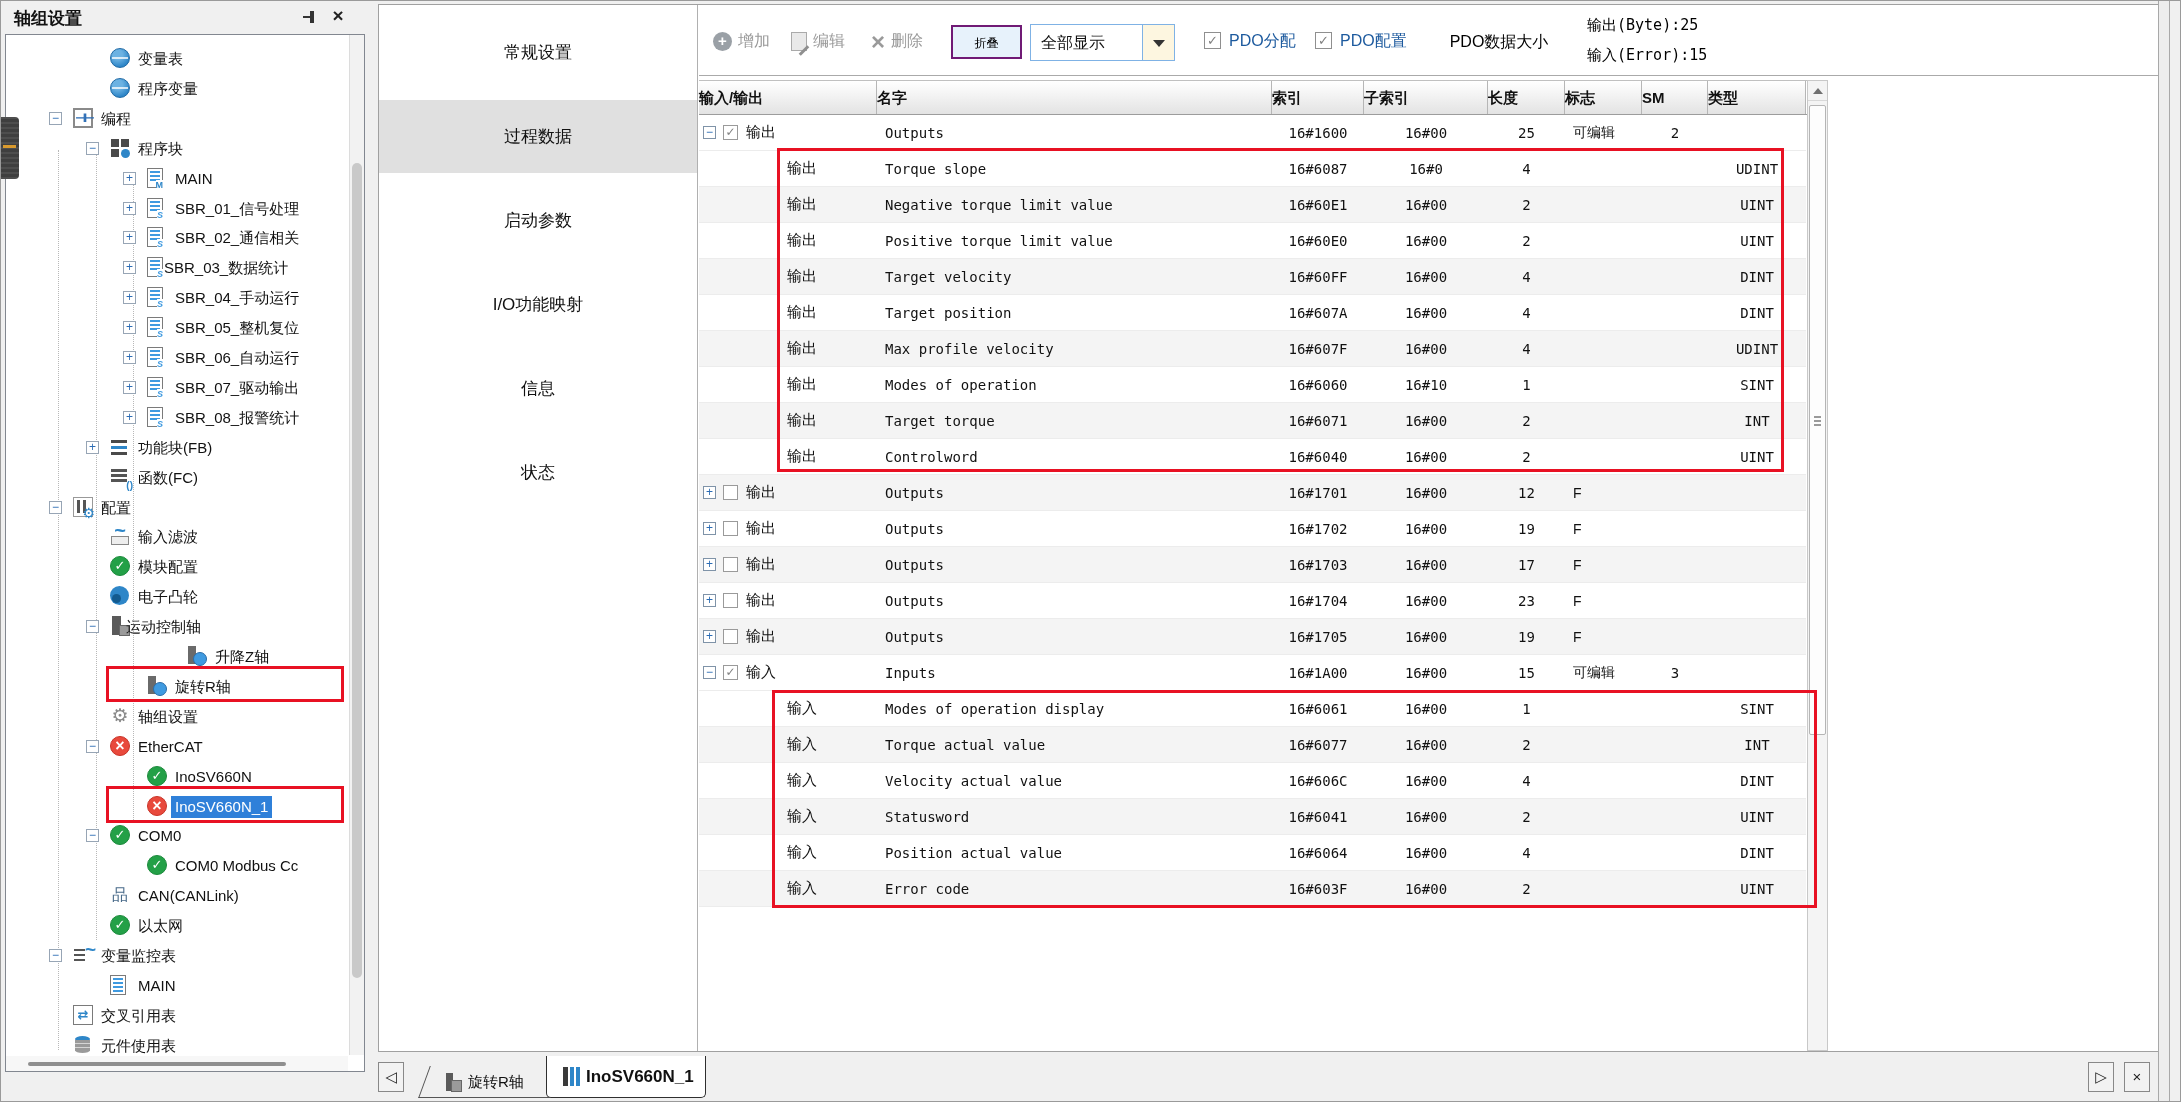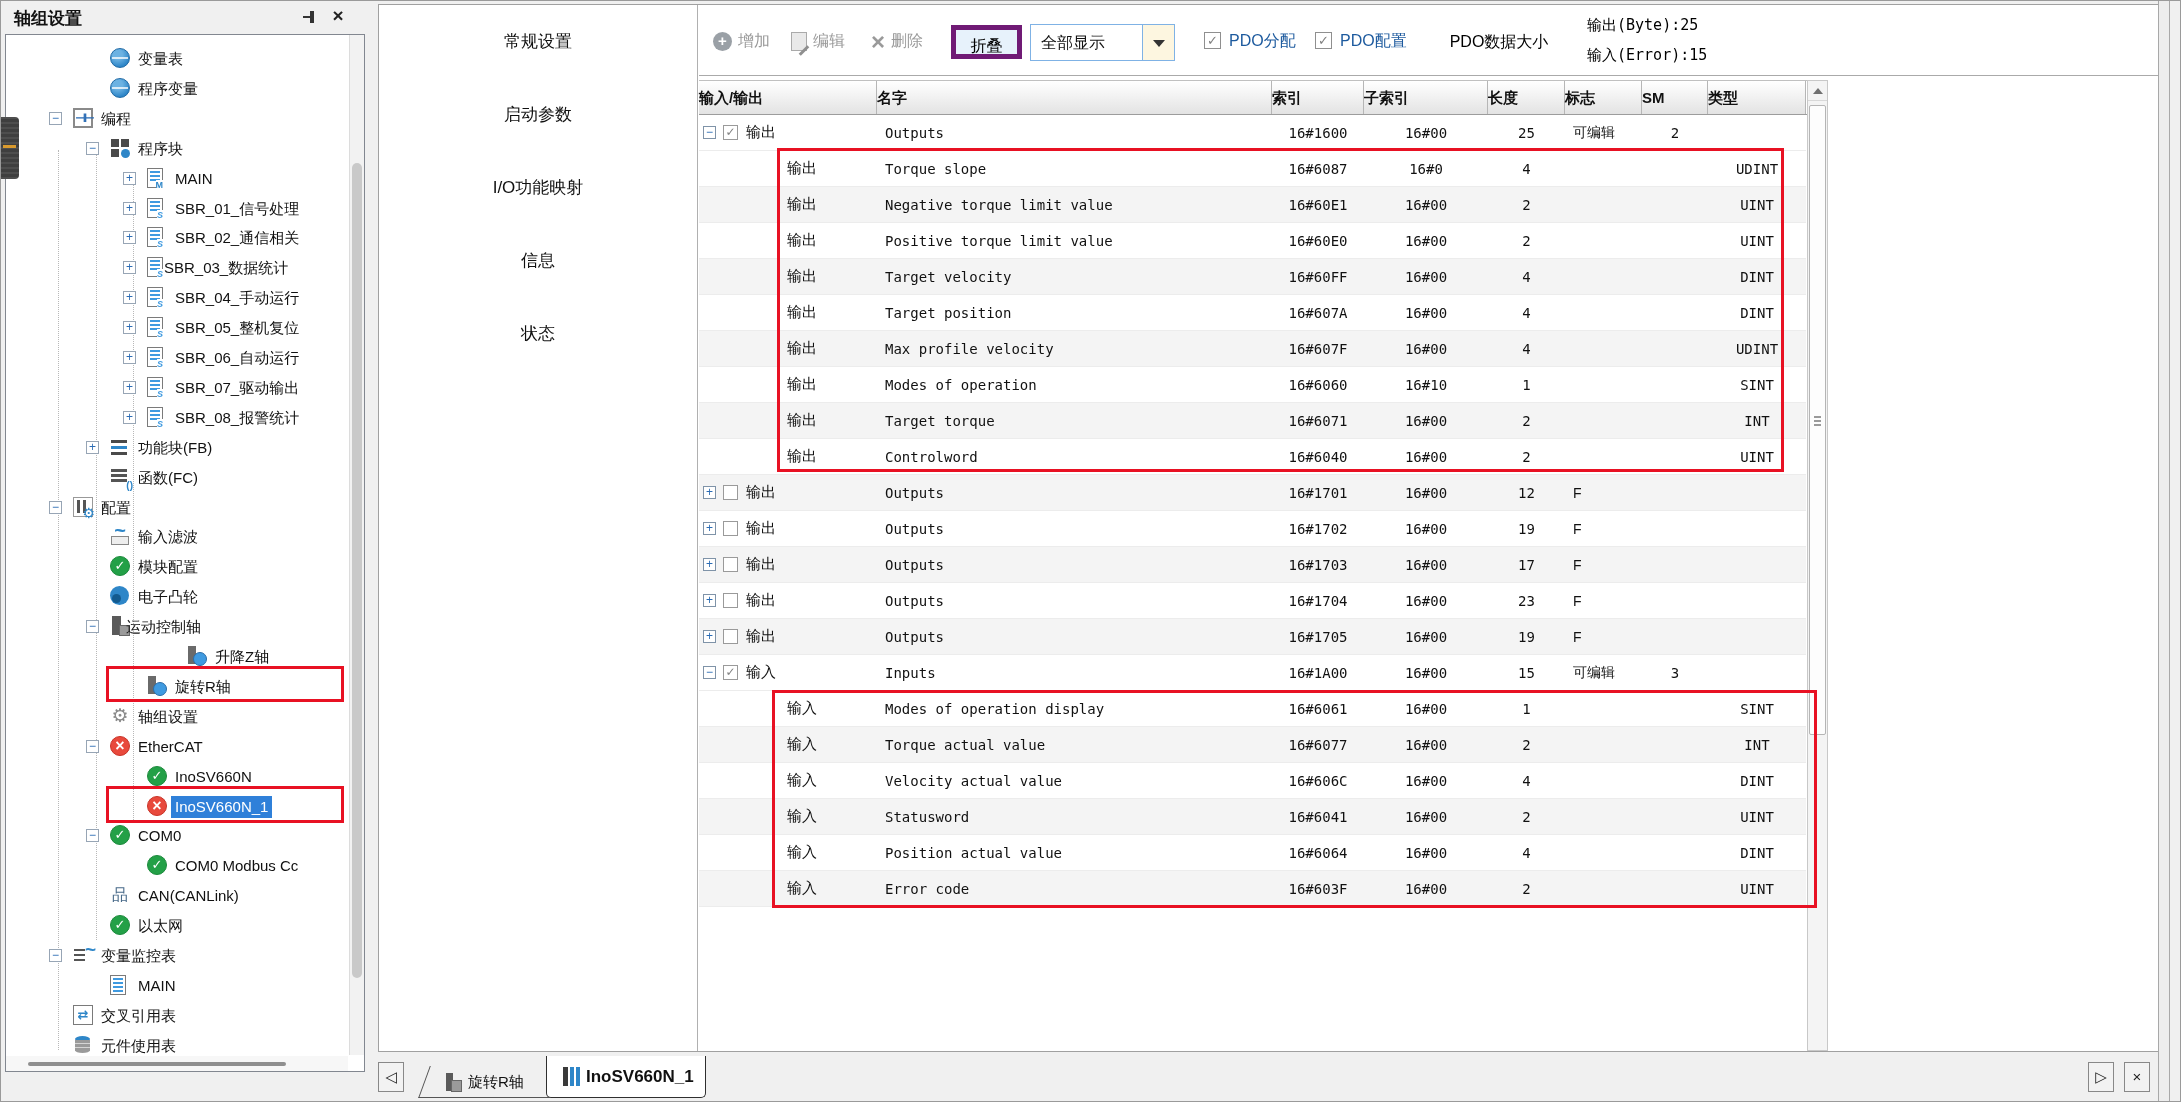--- a/index.html
+++ b/index.html
@@ -69,30 +69,30 @@
   #tree-hscroll { position:absolute; left:0; right:16px; bottom:0; height:15px; background:#f7f7f7; }
   #tree-hthumb { position:absolute; left:22px; top:6px; width:258px; height:4px; background:#8f8f8f; border-radius:2px; }
 
   
   #left-handle { position:absolute; left:0; top:117px; width:19px; height:62px; background:#3f3f3f; border-radius:0 4px 4px 0; background-image:repeating-linear-gradient(#4e4e4e 0 2px, #3f3f3f 2px 5px); z-index:20; }
   #left-handle::after { content:""; position:absolute; left:3px; right:3px; top:28px; height:3px; background:#d99a2e; }
 
   
   #right-panel { position:absolute; left:378px; top:4px; width:1781px; height:1048px; background:#fff; border:1px solid #a0a0a0; }
   #side-tabs { position:absolute; left:0; top:0; width:319px; height:100%; border-right:1px solid #b0b0b0; background:#fff; }
-  .side-tab { height:73px; line-height:73px; text-align:center; font-size:17px; }
+  .side-tab { height:73px; line-height:73px; text-align:center; font-size:17px;margin-top:11px; }
   .side-tab.selected { background:#e0e0e0; }
 
   #toolbar { position:absolute; left:320px; top:0; right:0; height:71px; background:#fff; border-bottom:1px solid #aaa; }
   .tool-item { position:absolute; top:26px; display:flex; align-items:center; gap:6px; color:#9a9a9a; font-size:16px; }
   .ico-add { width:19px; height:19px; border-radius:50%; background:#9aa0a6; color:#fff; font-weight:bold; text-align:center; line-height:18px; font-size:15px; }
   .ico-edit { position:relative; width:16px; height:19px; background:#e9e9e9; border:1px solid #aaa; }
   .ico-edit::after { content:""; position:absolute; right:-4px; bottom:-2px; width:12px; height:3px; background:#8f8f8f; transform:rotate(-45deg); }
   .ico-del { font-size:24px; font-weight:bold; color:#9a9a9a; line-height:19px; }
-  #collapse-btn { position:absolute; left:252px; top:20px; width:71px; height:34px; background:#e7f2fb; border:5px solid #701a75; text-align:center; line-height:32px; font-size:16px; color:#000; }
+  #collapse-btn { position:absolute; left:252px; top:20px; width:71px; height:34px; background:#e7f2fb; border:2px solid #701a75; text-align:center; line-height:32px; font-size:12px; color:#000; }
   #display-select { position:absolute; left:331px; top:19px; width:145px; height:37px; background:#fff; border:1px solid #7fb2e5; font-size:16px; }
   #display-select .val { position:absolute; left:10px; top:0; line-height:35px; }
   #select-arrow { position:absolute; right:0; top:0; bottom:0; width:32px; background:#fdf6e0; border-left:1px solid #7fb2e5; }
   #select-arrow::after { content:""; position:absolute; left:10px; top:15px; border-left:6px solid transparent; border-right:6px solid transparent; border-top:7px solid #333; }
   .tcb-box { position:absolute; top:27px; width:17px; height:17px; background:#fff; border:1px solid #8f8f8f; }
   .tcb-box.on::before { content:"✓"; display:block; text-align:center; color:#7f7f7f; font-weight:bold; font-size:13px; line-height:15px; }
   .tcb-label { position:absolute; top:26px; font-size:16px; color:#1d5a9e; }
   #pdo-size-label { position:absolute; left:735px; top:27px; width:130px; text-align:center; font-size:16px; color:#000; }
   #byte-sizes { position:absolute; left:888px; top:5px; font-family:"DejaVu Sans Mono",monospace; font-size:15px; color:#000; }
   #byte-sizes div { height:30px; line-height:30px; }
@@ -320,20 +320,21 @@
     <div id="tree-hscroll">
         <div id="tree-hthumb"></div>
       </div>
   </div>
 </div>
 <div id="left-handle"></div>
 
 <div id="right-panel">
   <div id="side-tabs">
       <div class="side-tab">常规设置</div>
+      <div class="side-tab selected">过程数据</div>
       <div class="side-tab">启动参数</div>
       <div class="side-tab">I/O功能映射</div>
       <div class="side-tab">信息</div>
       <div class="side-tab">状态</div>
     </div>
 
   <div id="toolbar">
     <div class="tool-item" style="left:14px;">
       <span class="ico-add">+</span>
       <span>增加</span>

